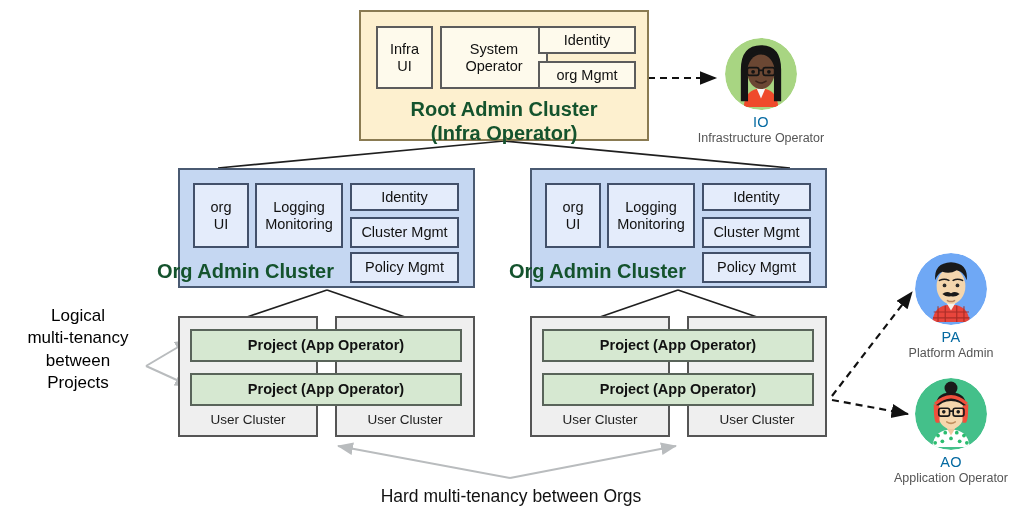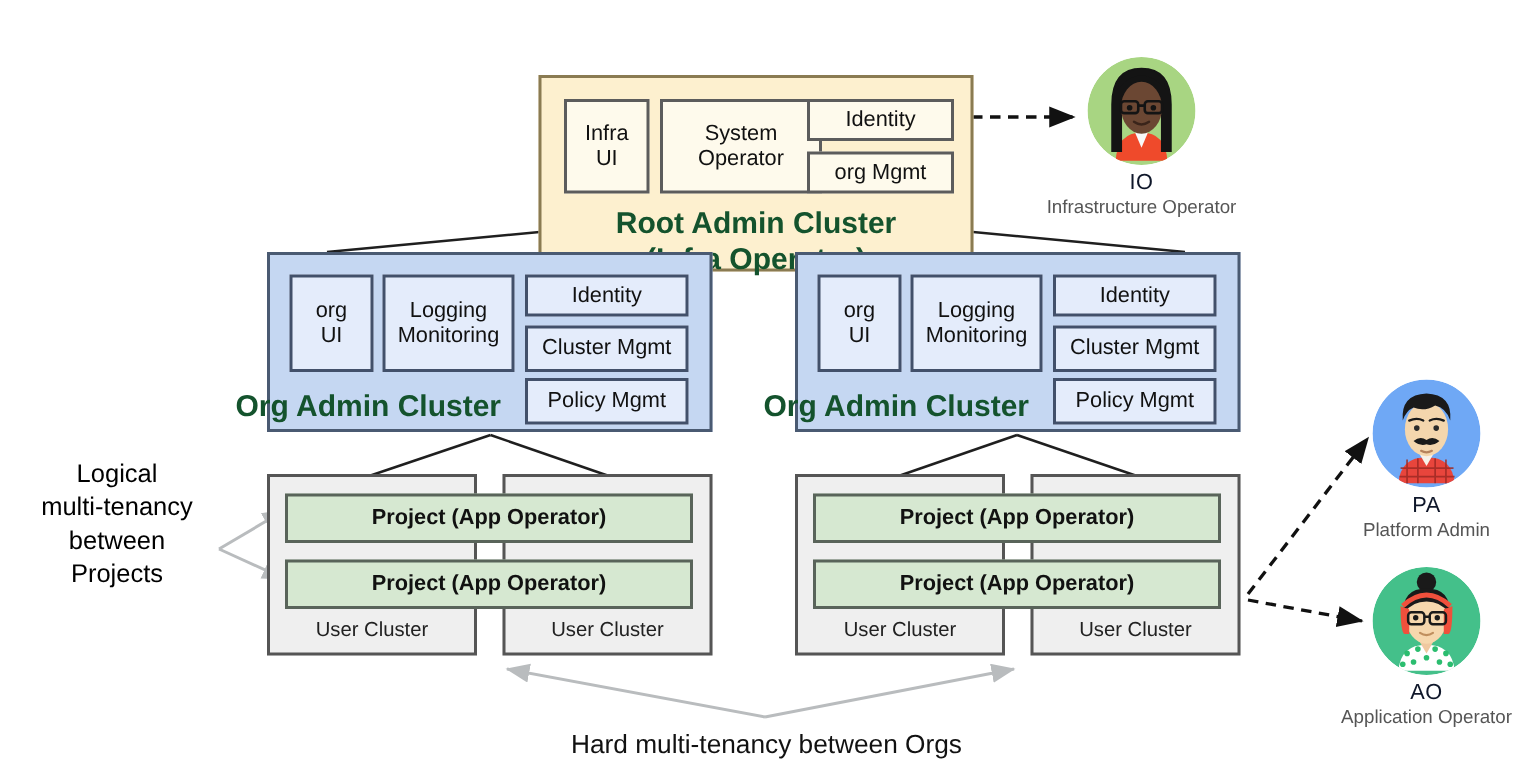--- a/index.html
+++ b/index.html
@@ -4,42 +4,42 @@
 <style>
   html,body{margin:0;padding:0;background:#ffffff;}
   body{width:1022px;height:513px;overflow:hidden;
        font-family:"Liberation Sans","DejaVu Sans",sans-serif;}
   #stage{position:relative;width:1022px;height:513px;}
   #wires{position:absolute;left:0;top:0;width:1022px;height:513px;}
 
   .node{position:absolute;box-sizing:border-box;}
 
   .cluster{border:2px solid #4a4a4a;}
-  .root-cluster{background:#fdf0cf;border-color:#8a7b52;margin-top:40px;}
+  .root-cluster{background:#fdf0cf;border-color:#8a7b52;}
   .org-cluster{background:#c5d7f2;border-color:#4a5a72;}
 
   .chip{position:absolute;box-sizing:border-box;border:2px solid #4a4a4a;
         display:flex;align-items:center;justify-content:center;text-align:center;
         font-size:14.5px;color:#111;line-height:1.12;}
   .chip-root{background:#fefaec;border-color:#5c5c5c;}
   .chip-org{background:#e4ecfb;border-color:#42506a;}
   .chip-proj{background:#d6e8d1;border-color:#59645a;font-weight:bold;font-size:14.5px;text-align:center;}
   .chip-uc{background:#efefef;border:2px solid #555;font-size:13.5px;color:#222;}
 
   .cluster-title{position:absolute;width:100%;text-align:center;font-weight:bold;
                  font-size:20px;color:#14532d;line-height:1.22;}
 
   .side-label{position:absolute;text-align:center;font-weight:normal;
               font-size:17px;color:#000;line-height:1.32;}
   .bottom-label{position:absolute;text-align:center;font-weight:normal;
                 font-size:17.5px;color:#111;width:100%;}
 
   .persona{position:absolute;width:150px;text-align:center;}
   .persona .avatar{width:72px;height:72px;border-radius:50%;margin:0 auto;display:block;}
-  .persona .abbr{font-size:14.5px;color:#0f172a;margin-top:4px;letter-spacing:.3px;}
+  .persona .abbr{font-size:14.5px;color:#0369a1;margin-top:4px;letter-spacing:.3px;}
   .persona .full{font-size:12.5px;color:#555;margin-top:1px;}
 </style>
 </head>
 <body>
 
 <div id="stage">
 
   <svg id="wires" viewBox="0 0 1022 513" xmlns="http://www.w3.org/2000/svg">
     <defs>
       <marker id="ah-black" markerWidth="9" markerHeight="9" refX="7.5" refY="3.2" orient="auto" markerUnits="strokeWidth">

